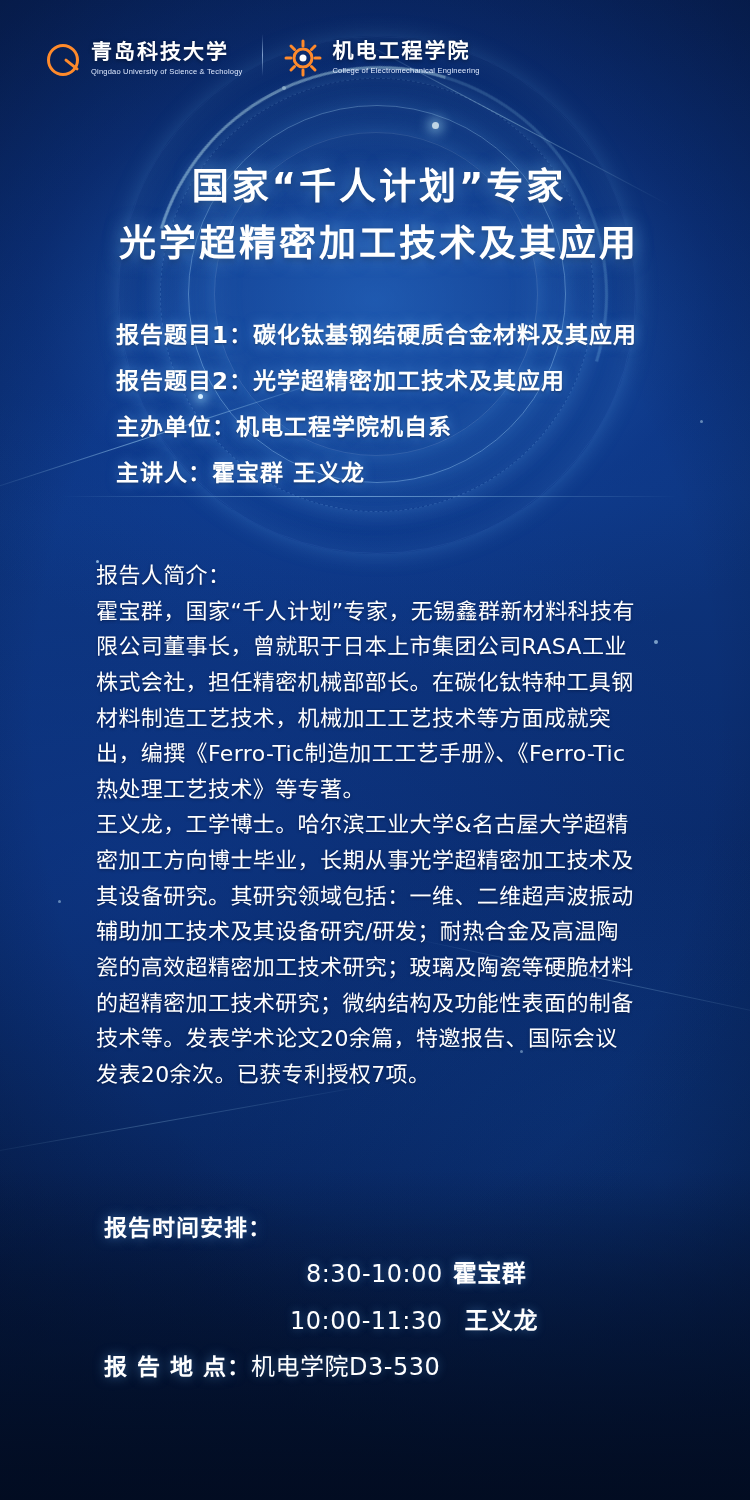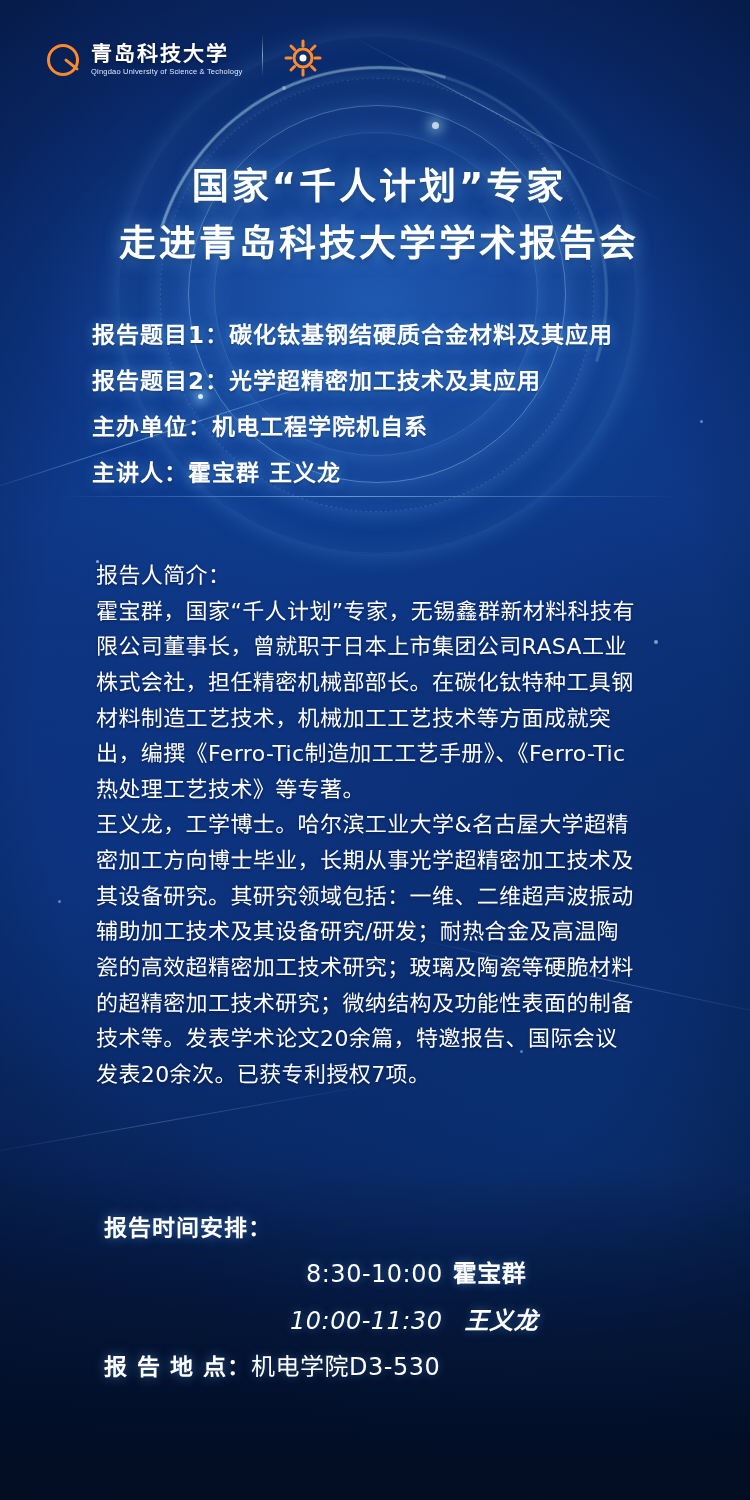--- a/index.html
+++ b/index.html
@@ -101,21 +101,21 @@
   .logo-mark .q-tail {
     position: absolute; left: 19px; top: 23px;
     width: 17px; height: 3px;
     background: #ff8a2b;
     transform: rotate(38deg);
     border-radius: 2px;
   }
   .gear-mark { width: 40px; height: 40px; flex: 0 0 auto; }
   .logo-text { line-height: 1.05; }
   .logo-cn {
-    font-family: Liberation Sans, sans-serif;
+    font-family: Liberation Mono, monospace;
     font-size: 21px;
     font-weight: 700;
     color: #ffffff;
     letter-spacing: 2px;
     white-space: nowrap;
     text-shadow: 0 1px 4px rgba(0,0,0,0.45);
   }
   .logo-en {
     font-size: 7.5px;
     color: #dfeaff;
@@ -144,21 +144,21 @@
     font-weight: 700;
     color: #ffffff;
     letter-spacing: 3px;
     line-height: 1.55;
     text-shadow: 0 0 18px rgba(120,195,255,0.65), 0 2px 6px rgba(0,20,60,0.6);
   }
 
   
   .topics {
     position: absolute;
-    top: 312px; left: 92px;
+    top: 312px; left: 116px;
     z-index: 6;
   }
   .topic-row {
     font-family: "DejaVu Sans", "Liberation Sans", sans-serif;
     font-size: 23px;
     font-weight: 700;
     color: #ffffff;
     letter-spacing: 1px;
     line-height: 2.0;
     white-space: nowrap;
@@ -188,21 +188,21 @@
     z-index: 6;
     font-family: "DejaVu Sans", "Liberation Sans", sans-serif;
   }
   .sched-row {
     display: flex;
     align-items: baseline;
     line-height: 1.95;
     white-space: nowrap;
   }
   .sched-row.indent-1 { padding-left: 202px; align-items: center; }
-  .sched-row.indent-2 { padding-left: 186px; font-style: italic; }
+  .sched-row.indent-2 { padding-left: 186px; }
   .sched-label {
     font-size: 23px;
     font-weight: 700;
     color: #ffffff;
     letter-spacing: 1px;
     text-shadow: 0 0 12px rgba(110,185,255,0.5);
   }
   .sched-value {
     font-size: 24px;
     color: #ffffff;
@@ -256,27 +256,31 @@
     <div class="logo-divider"></div>
 
     <div class="logo-block">
       <svg class="gear-mark" viewBox="0 0 40 40">
         <g fill="none" stroke="#ff8a2b" stroke-width="3">
           <circle cx="20" cy="20" r="9"></circle>
           <path d="M20 3 v5 M20 32 v5 M3 20 h5 M32 20 h5 M8 8 l3.5 3.5 M28.5 28.5 L32 32 M32 8 l-3.5 3.5 M11.5 28.5 L8 32" stroke-linecap="round"></path>
         </g>
         <circle cx="20" cy="20" r="3.5" fill="#ffffff"></circle>
       </svg>
+      <div class="logo-text">
+        <div class="logo-cn">机电工程学院</div>
+        <div class="logo-en">College of Electromechanical Engineering</div>
+      </div>
     </div>
 
   </div>
 
   <div class="title-wrap">
     <div class="title-line">国家“千人计划”专家</div>
-    <div class="title-line">走进青岛科技大学学术报告会</div>
+    <div class="title-line">光学超精密加工技术及其应用</div>
   </div>
 
   <div class="topics">
     <div class="topic-row">报告题目1：碳化钛基钢结硬质合金材料及其应用</div>
     <div class="topic-row">报告题目2：光学超精密加工技术及其应用</div>
     <div class="topic-row">主办单位：机电工程学院机自系</div>
     <div class="topic-row">主讲人：霍宝群  王义龙</div>
   </div>
 
   <div class="bio">

